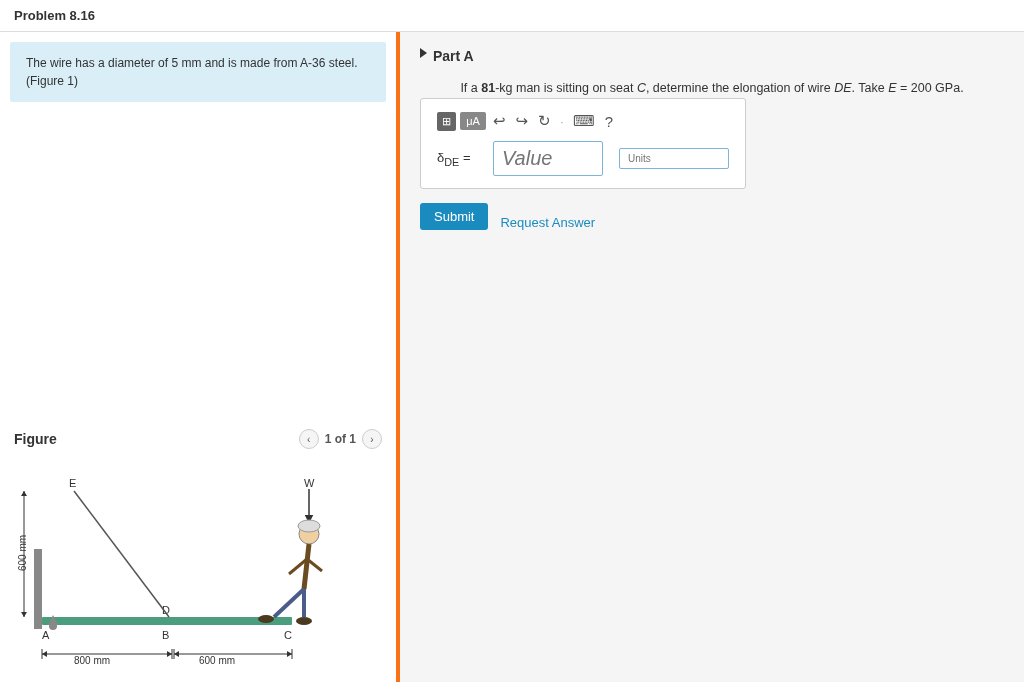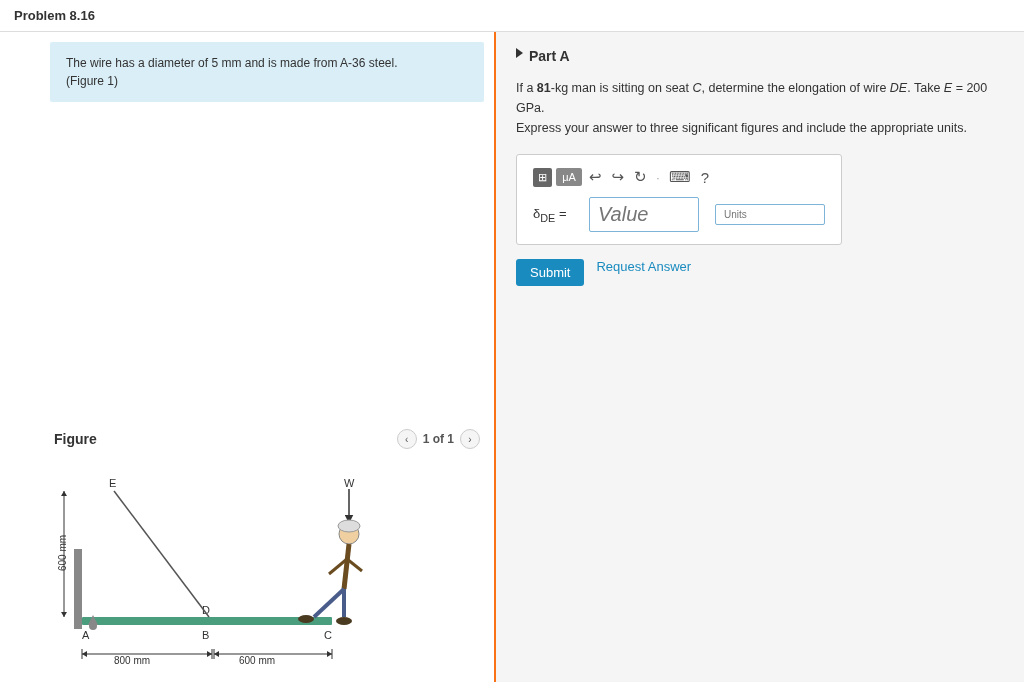--- a/index.html
+++ b/index.html
@@ -13,26 +13,25 @@
       padding: 8px 14px;
       border-bottom: 1px solid #ddd;
       font-size: 13px;
       font-weight: bold;
     }
     .main-layout {
       display: flex;
       min-height: 650px;
     }
     .left-panel {
-      width: 456px;
-      border-right: 2px solid #f97316;
+      width: 400px;
+      border-right: 4px solid #f97316;
       padding: 0;
       display: flex;
       flex-direction: column;
-      margin-left: 40px;
     }
     .info-box {
       background: #d9eef7;
       padding: 12px 16px;
       margin: 10px;
       font-size: 12px;
       line-height: 1.5;
       border-radius: 2px;
     }
     .figure-section {
@@ -82,21 +81,21 @@
     .triangle-icon {
       width: 0;
       height: 0;
       border-left: 7px solid #333;
       border-top: 5px solid transparent;
       border-bottom: 5px solid transparent;
     }
     .problem-text {
       font-size: 12.5px;
       line-height: 1.6;
-      margin-bottom: 16px;
+      text-align: center;
     }
     .problem-text strong, .problem-text b {
       font-weight: bold;
     }
     .answer-box {
       background: #fff;
       border: 1px solid #ccc;
       border-radius: 3px;
       padding: 12px 16px;
       display: inline-block;
@@ -159,21 +158,21 @@
       border: 1px solid #7db4d8;
       border-radius: 2px;
       padding: 4px 8px;
       font-size: 10px;
       color: #aaa;
       width: 110px;
     }
     .action-row {
       margin-top: 14px;
       display: flex;
-      align-items: flex-start;
+      align-items: flex-end;
       gap: 12px;
     }
     .submit-btn {
       background: #1a8bbf;
       color: #fff;
       border: none;
       padding: 6px 14px;
       border-radius: 3px;
       font-size: 13px;
       cursor: pointer;
@@ -304,21 +303,20 @@
   <div class="right-panel">
     <div class="part-header">
       <span class="triangle-icon"></span>
       <span>Part A</span>
     </div>
 
     <div class="problem-text">
       <p>
         If a <b>81</b>-kg man is sitting on seat <i>C</i>, determine the elongation of wire <i>DE</i>. Take <i>E</i> = 200 GPa.
       </p>
-      <p>Express your answer to three significant figures and include the appropriate units.</p>
     </div>
 
     <div class="answer-box">
       <div class="toolbar">
         <button class="toolbar-btn grid">
           <span>⊞</span>
         </button>
         <button class="toolbar-btn">
           <span>μA</span>
         </button>

